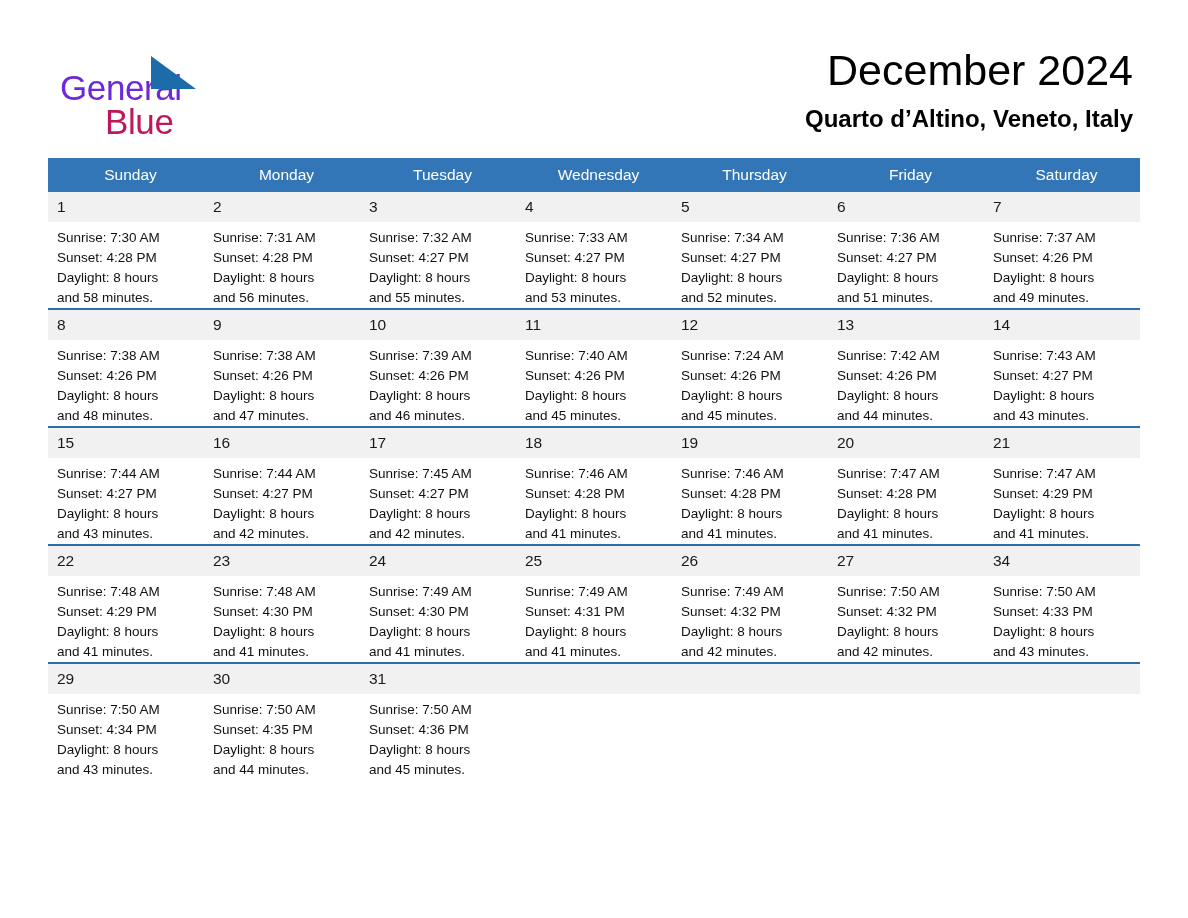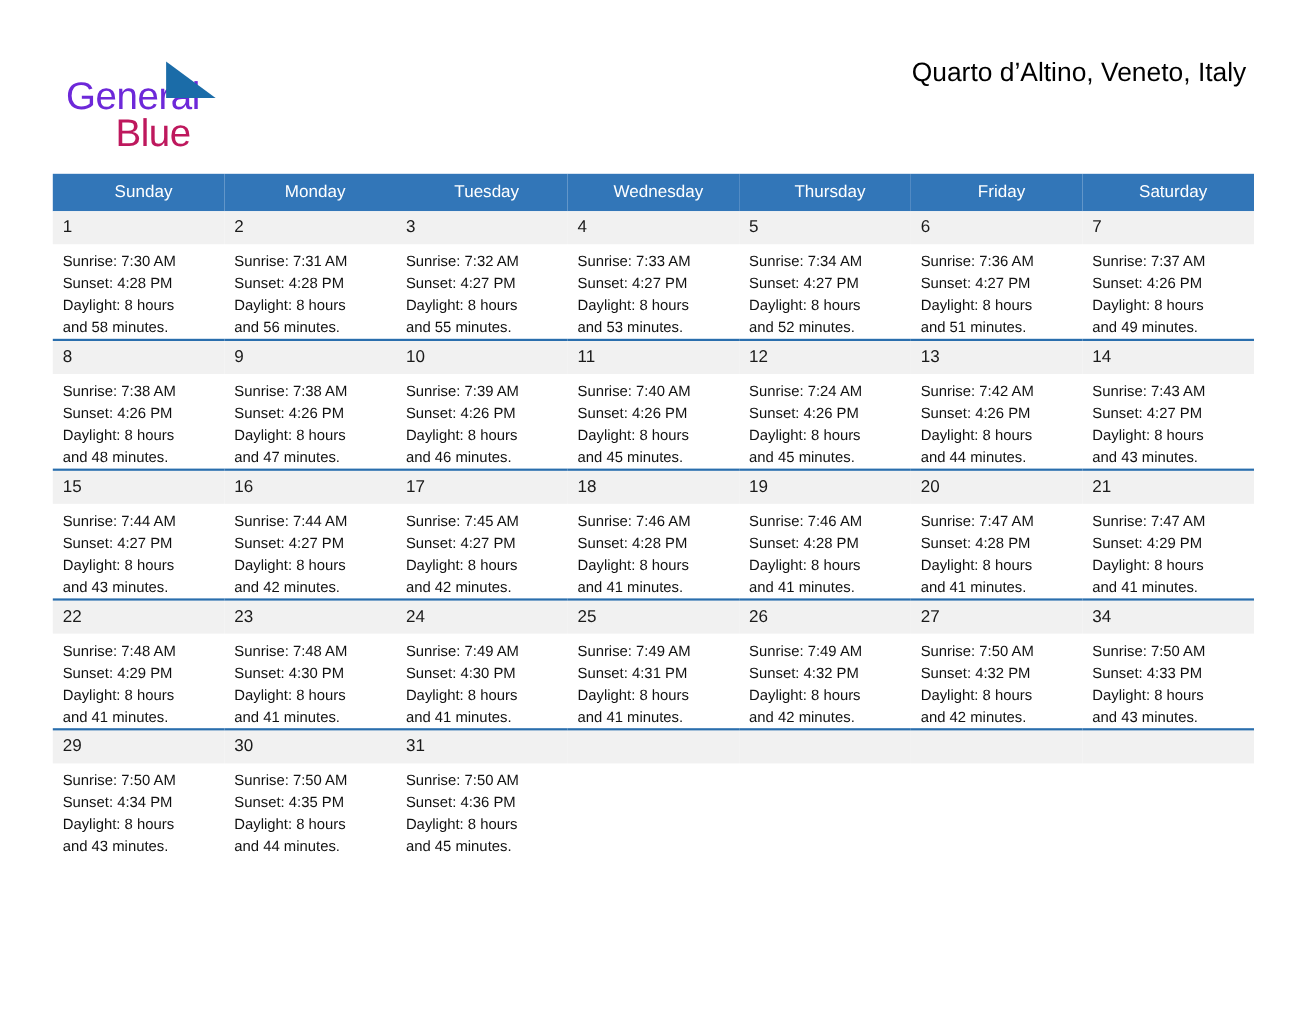--- a/index.html
+++ b/index.html
@@ -78,21 +78,21 @@
     color: #000000;
     font-weight: normal;
     margin: 0;
     white-space: nowrap;
   }
   .location-title {
     font-size: 24px;
     line-height: 30px;
     color: #000000;
     margin: 8px 0 0 0;
-    font-weight: normal;
+    font-weight: bold;
     white-space: nowrap;
   }
 
   
   .calendar {
     position: absolute;
     left: 48px;
     top: 158px;
     width: 1092px;
     border-collapse: collapse;
@@ -150,20 +150,21 @@
 
   <div class="header">
 
     <div class="logo">
       <span class="logo-general">General</span>
       <span class="logo-triangle"></span>
       <span class="logo-blue">Blue</span>
     </div>
 
     <div class="title-block">
+      <h1 class="month-title">December 2024</h1>
       <h2 class="location-title">Quarto d’Altino, Veneto, Italy</h2>
     </div>
 
   </div>
 
   <table class="calendar">
     <colgroup>
       <col>
         <col>
         <col>

